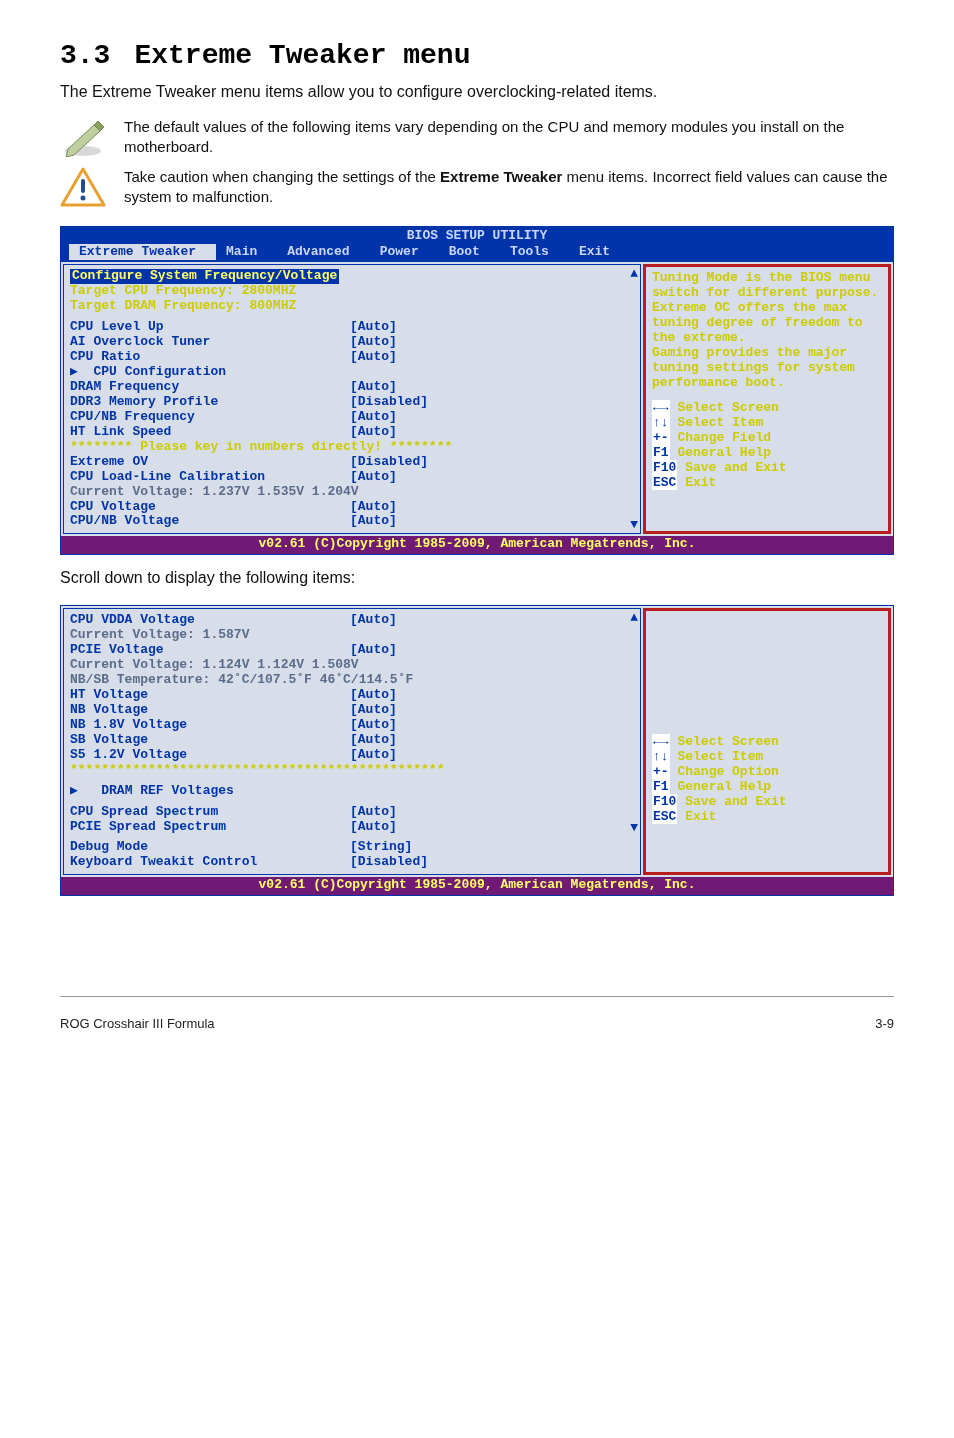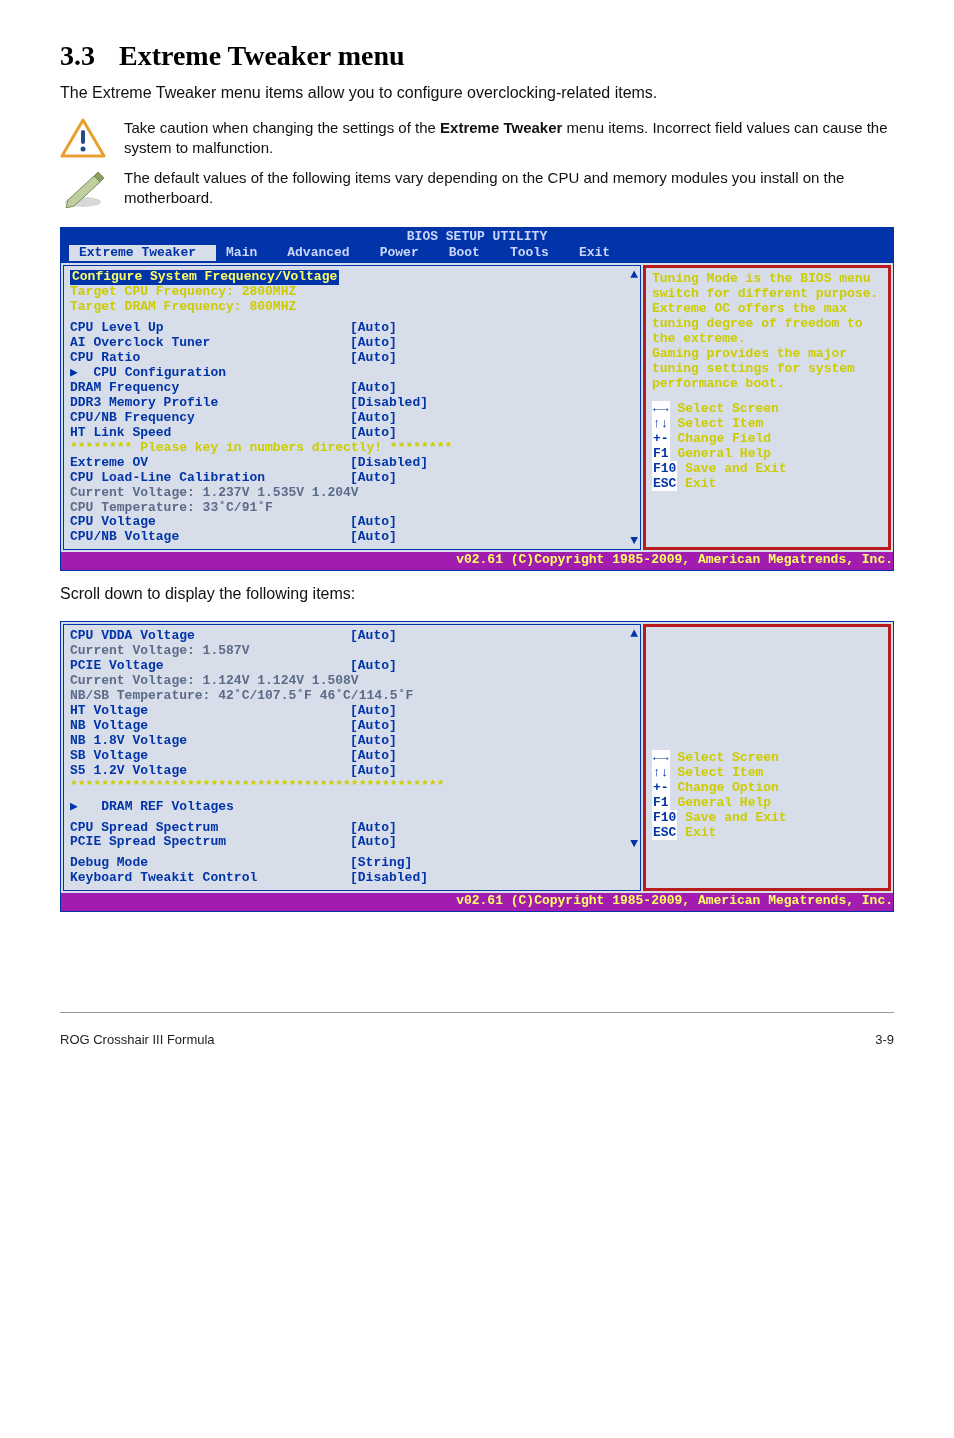--- a/index.html
+++ b/index.html
@@ -6,21 +6,21 @@
     margin: 0;
     padding: 0;
     background: #fff;
     font-family: Arial, Helvetica, sans-serif;
     width: 954px;
   }
   .page {
     padding: 40px 60px 30px 60px;
   }
   h1 {
-    font-family: Liberation Serif, serif;
+    font-family: Liberation Mono, monospace;
     font-weight: 700;
     font-size: 28px;
     margin: 0 0 10px 0;
     color: #000;
   }
   h1 .secnum { margin-right: 24px; }
   p.body-text {
     font-size: 16px;
     line-height: 1.35;
     color: #111;
@@ -118,23 +118,23 @@
     position: absolute;
     right: 2px;
     color: #0034a8;
     font-size: 13px;
     line-height: 1;
   }
   .scroll-arrow.top { top: 2px; }
   .scroll-arrow.bot { bottom: 2px; }
 
   .bios-footer {
-    text-align: right;
+    text-align: center;
     color: #ffff66;
-    background: #a21caf;
+    background: #701a75;
     padding: 1px 0 2px 0;
   }
 
   .scroll-note {
     font-size: 16px;
     margin: 14px 0 6px 0;
     color: #111;
   }
   .bios-body2 {
     display: flex;
@@ -156,39 +156,39 @@
 </head>
 <body>
 
 <div class="page">
 
   <h1>
     <span class="secnum">3.3</span><span>Extreme Tweaker menu</span>
   </h1>
 
   <p class="body-text">The Extreme Tweaker menu items allow you to configure overclocking-related items.</p>
+
+  <div class="callout">
+    <svg class="icon-note" viewBox="0 0 46 40">
+      <ellipse cx="23" cy="34" rx="18" ry="5" fill="#d8d8d8"></ellipse>
+      <polygon points="8,32 34,8 40,14 14,38 6,40" fill="#bfcf9f" stroke="#7a8a5a" stroke-width="1"></polygon>
+      <polygon points="34,8 38,4 44,10 40,14" fill="#8aa060" stroke="#7a8a5a" stroke-width="1"></polygon>
+    </svg>
+    <div class="callout-text">The default values of the following items vary depending on the CPU and memory modules you install on the motherboard.</div>
+  </div>
 
   <div class="callout">
     <svg class="icon-warn" viewBox="0 0 46 40">
       <polygon points="23,2 44,38 2,38" fill="none" stroke="#e8a030" stroke-width="3" stroke-linejoin="round"></polygon>
       <rect x="21" y="12" width="4" height="14" rx="2" fill="#2a4a8a"></rect>
       <circle cx="23" cy="31" r="2.5" fill="#2a4a8a"></circle>
     </svg>
     <div class="callout-text">
       <span>Take caution when changing the settings of the </span><b>Extreme Tweaker</b><span> menu items. Incorrect field values can cause the system to malfunction.</span>
     </div>
-  </div>
-
-  <div class="callout">
-    <svg class="icon-note" viewBox="0 0 46 40">
-      <ellipse cx="23" cy="34" rx="18" ry="5" fill="#d8d8d8"></ellipse>
-      <polygon points="8,32 34,8 40,14 14,38 6,40" fill="#bfcf9f" stroke="#7a8a5a" stroke-width="1"></polygon>
-      <polygon points="34,8 38,4 44,10 40,14" fill="#8aa060" stroke="#7a8a5a" stroke-width="1"></polygon>
-    </svg>
-    <div class="callout-text">The default values of the following items vary depending on the CPU and memory modules you install on the motherboard.</div>
   </div>
 
   <div class="bios-box">
     <div class="bios-title">BIOS SETUP UTILITY</div>
     <div class="bios-tabs">
       <span class="bios-tab selected">Extreme Tweaker</span>
       <span class="bios-tab">Main</span>
       <span class="bios-tab">Advanced</span>
       <span class="bios-tab">Power</span>
       <span class="bios-tab">Boot</span>
@@ -207,21 +207,20 @@
         <div class="bios-row"><span class="label">CPU Ratio</span><span class="value">[Auto]</span></div>
         <div class="bios-row"><span class="label">▶  CPU Configuration</span></div>
         <div class="bios-row"><span class="label">DRAM Frequency</span><span class="value">[Auto]</span></div>
         <div class="bios-row"><span class="label">DDR3 Memory Profile</span><span class="value">[Disabled]</span></div>
         <div class="bios-row"><span class="label">CPU/NB Frequency</span><span class="value">[Auto]</span></div>
         <div class="bios-row"><span class="label">HT Link Speed</span><span class="value">[Auto]</span></div>
         <div class="hl-yellow">******** Please key in numbers directly! ********</div>
         <div class="bios-row"><span class="label">Extreme OV</span><span class="value">[Disabled]</span></div>
         <div class="bios-row"><span class="label"><b>CPU</b><span> Load-Line Calibration</span></span><span class="value">[Auto]</span></div>
         <div class="greyish">Current Voltage: 1.237V  1.535V  1.204V</div>
-        <div class="greyish">CPU Temperature: 33˚C/91˚F</div>
         <div class="bios-row"><span class="label">CPU Voltage</span><span class="value">[Auto]</span></div>
         <div class="bios-row"><span class="label">CPU/NB Voltage</span><span class="value">[Auto]</span></div>
         <span class="scroll-arrow bot">▼</span>
       </div>
       <div class="bios-right">
         <div class="hl-yellow" style="white-space:pre-line">Tuning Mode is the BIOS menu switch for different purpose. Extreme OC offers the max tuning degree of freedom to the extreme.
 Gaming provides the major tuning settings for system performance boot.</div>
         <div style="height:10px"></div>
         <div><span class="hl-white">←→</span>   <span class="hl-yellow">Select Screen</span></div>
         <div><span class="hl-white">↑↓</span>   <span class="hl-yellow">Select Item</span></div>

